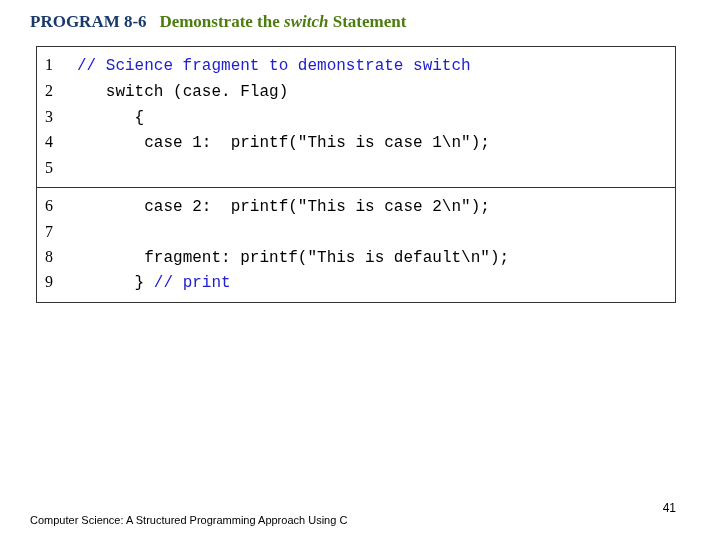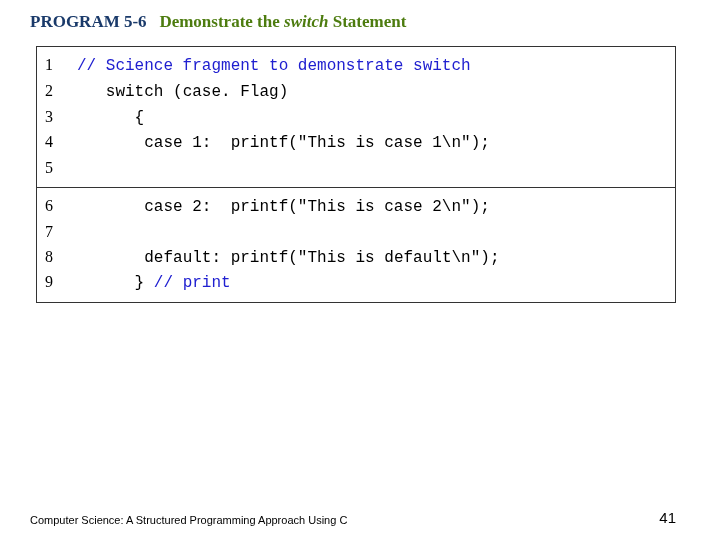--- a/index.html
+++ b/index.html
@@ -58,31 +58,31 @@
     position: absolute;
     left: 30px;
     bottom: 14px;
     font-size: 11px;
     color: #000;
     font-family: Arial, Helvetica, sans-serif;
   }
   .pagenum {
     position: absolute;
     right: 44px;
-    bottom: 14px;
-    font-size: 15px;
+    bottom: 25px;
+    font-size: 12px;
     color: #000;
     font-family: Arial, Helvetica, sans-serif;
   }
 </style>
 </head>
 <body>
 
 <div class="header">
-  <span class="prognum">PROGRAM 5-6</span>
+  <span class="prognum">PROGRAM 8-6</span>
   <span>&nbsp;</span>
   <span class="title-text">Demonstrate the </span><span class="title-text switch-word">switch</span><span class="title-text"> Statement</span>
 </div>
 
 <table class="code-box">
   <tbody>
       <tr>
     <td class="code-cell">
       <div id="block1">
             <div class="line">
@@ -122,21 +122,21 @@
               <span class="code">       <span class="kw">case</span> 2:  printf(<span class="str">"This is case 2\n"</span>);</span>
             </div>
             <div class="line">
               <span class="ln">7</span>
               <span class="gutter-sep"></span>
               <span class="code"></span>
             </div>
             <div class="line">
               <span class="ln">8</span>
               <span class="gutter-sep"></span>
-              <span class="code">       <span class="kw">default</span>: printf(<span class="str">"This is default\n"</span>);</span>
+              <span class="code">       <span class="kw">fragment</span>: printf(<span class="str">"This is default\n"</span>);</span>
             </div>
             <div class="line">
               <span class="ln">9</span>
               <span class="gutter-sep"></span>
               <span class="code">      <span class="punct">}</span> <span class="comment">// print</span></span>
             </div>
           </div>
     </td>
   </tr>
 </tbody>

